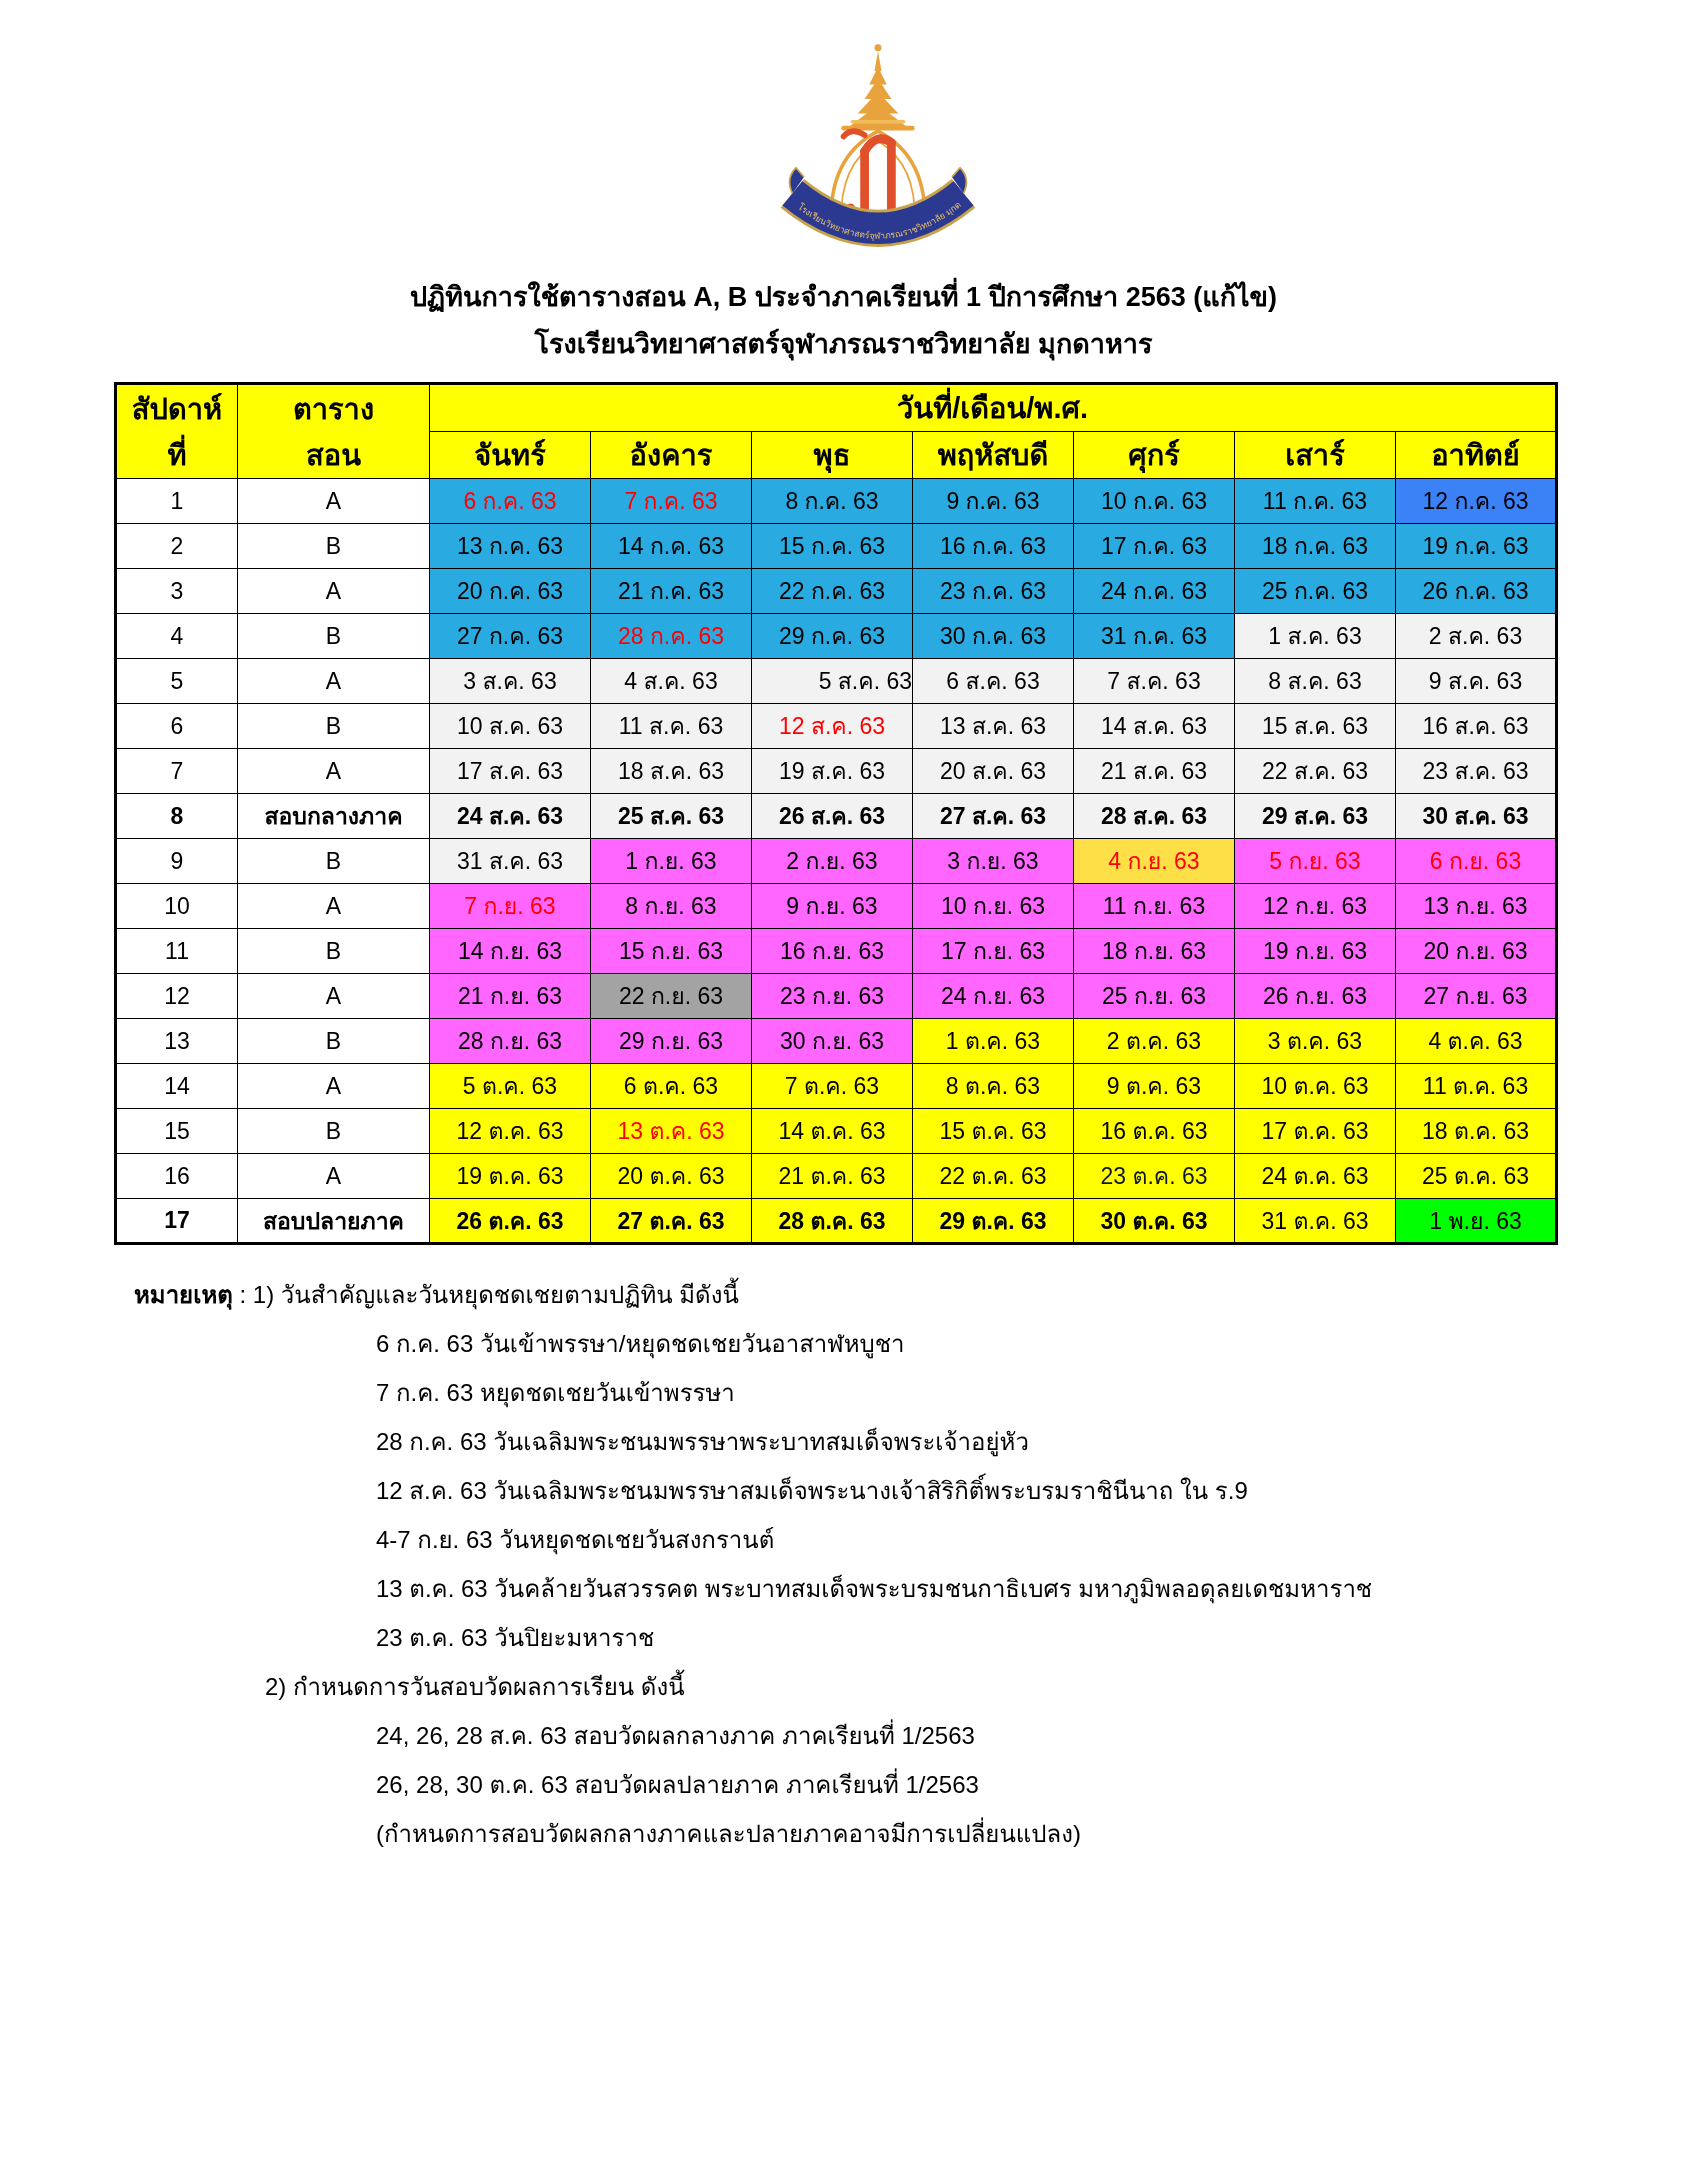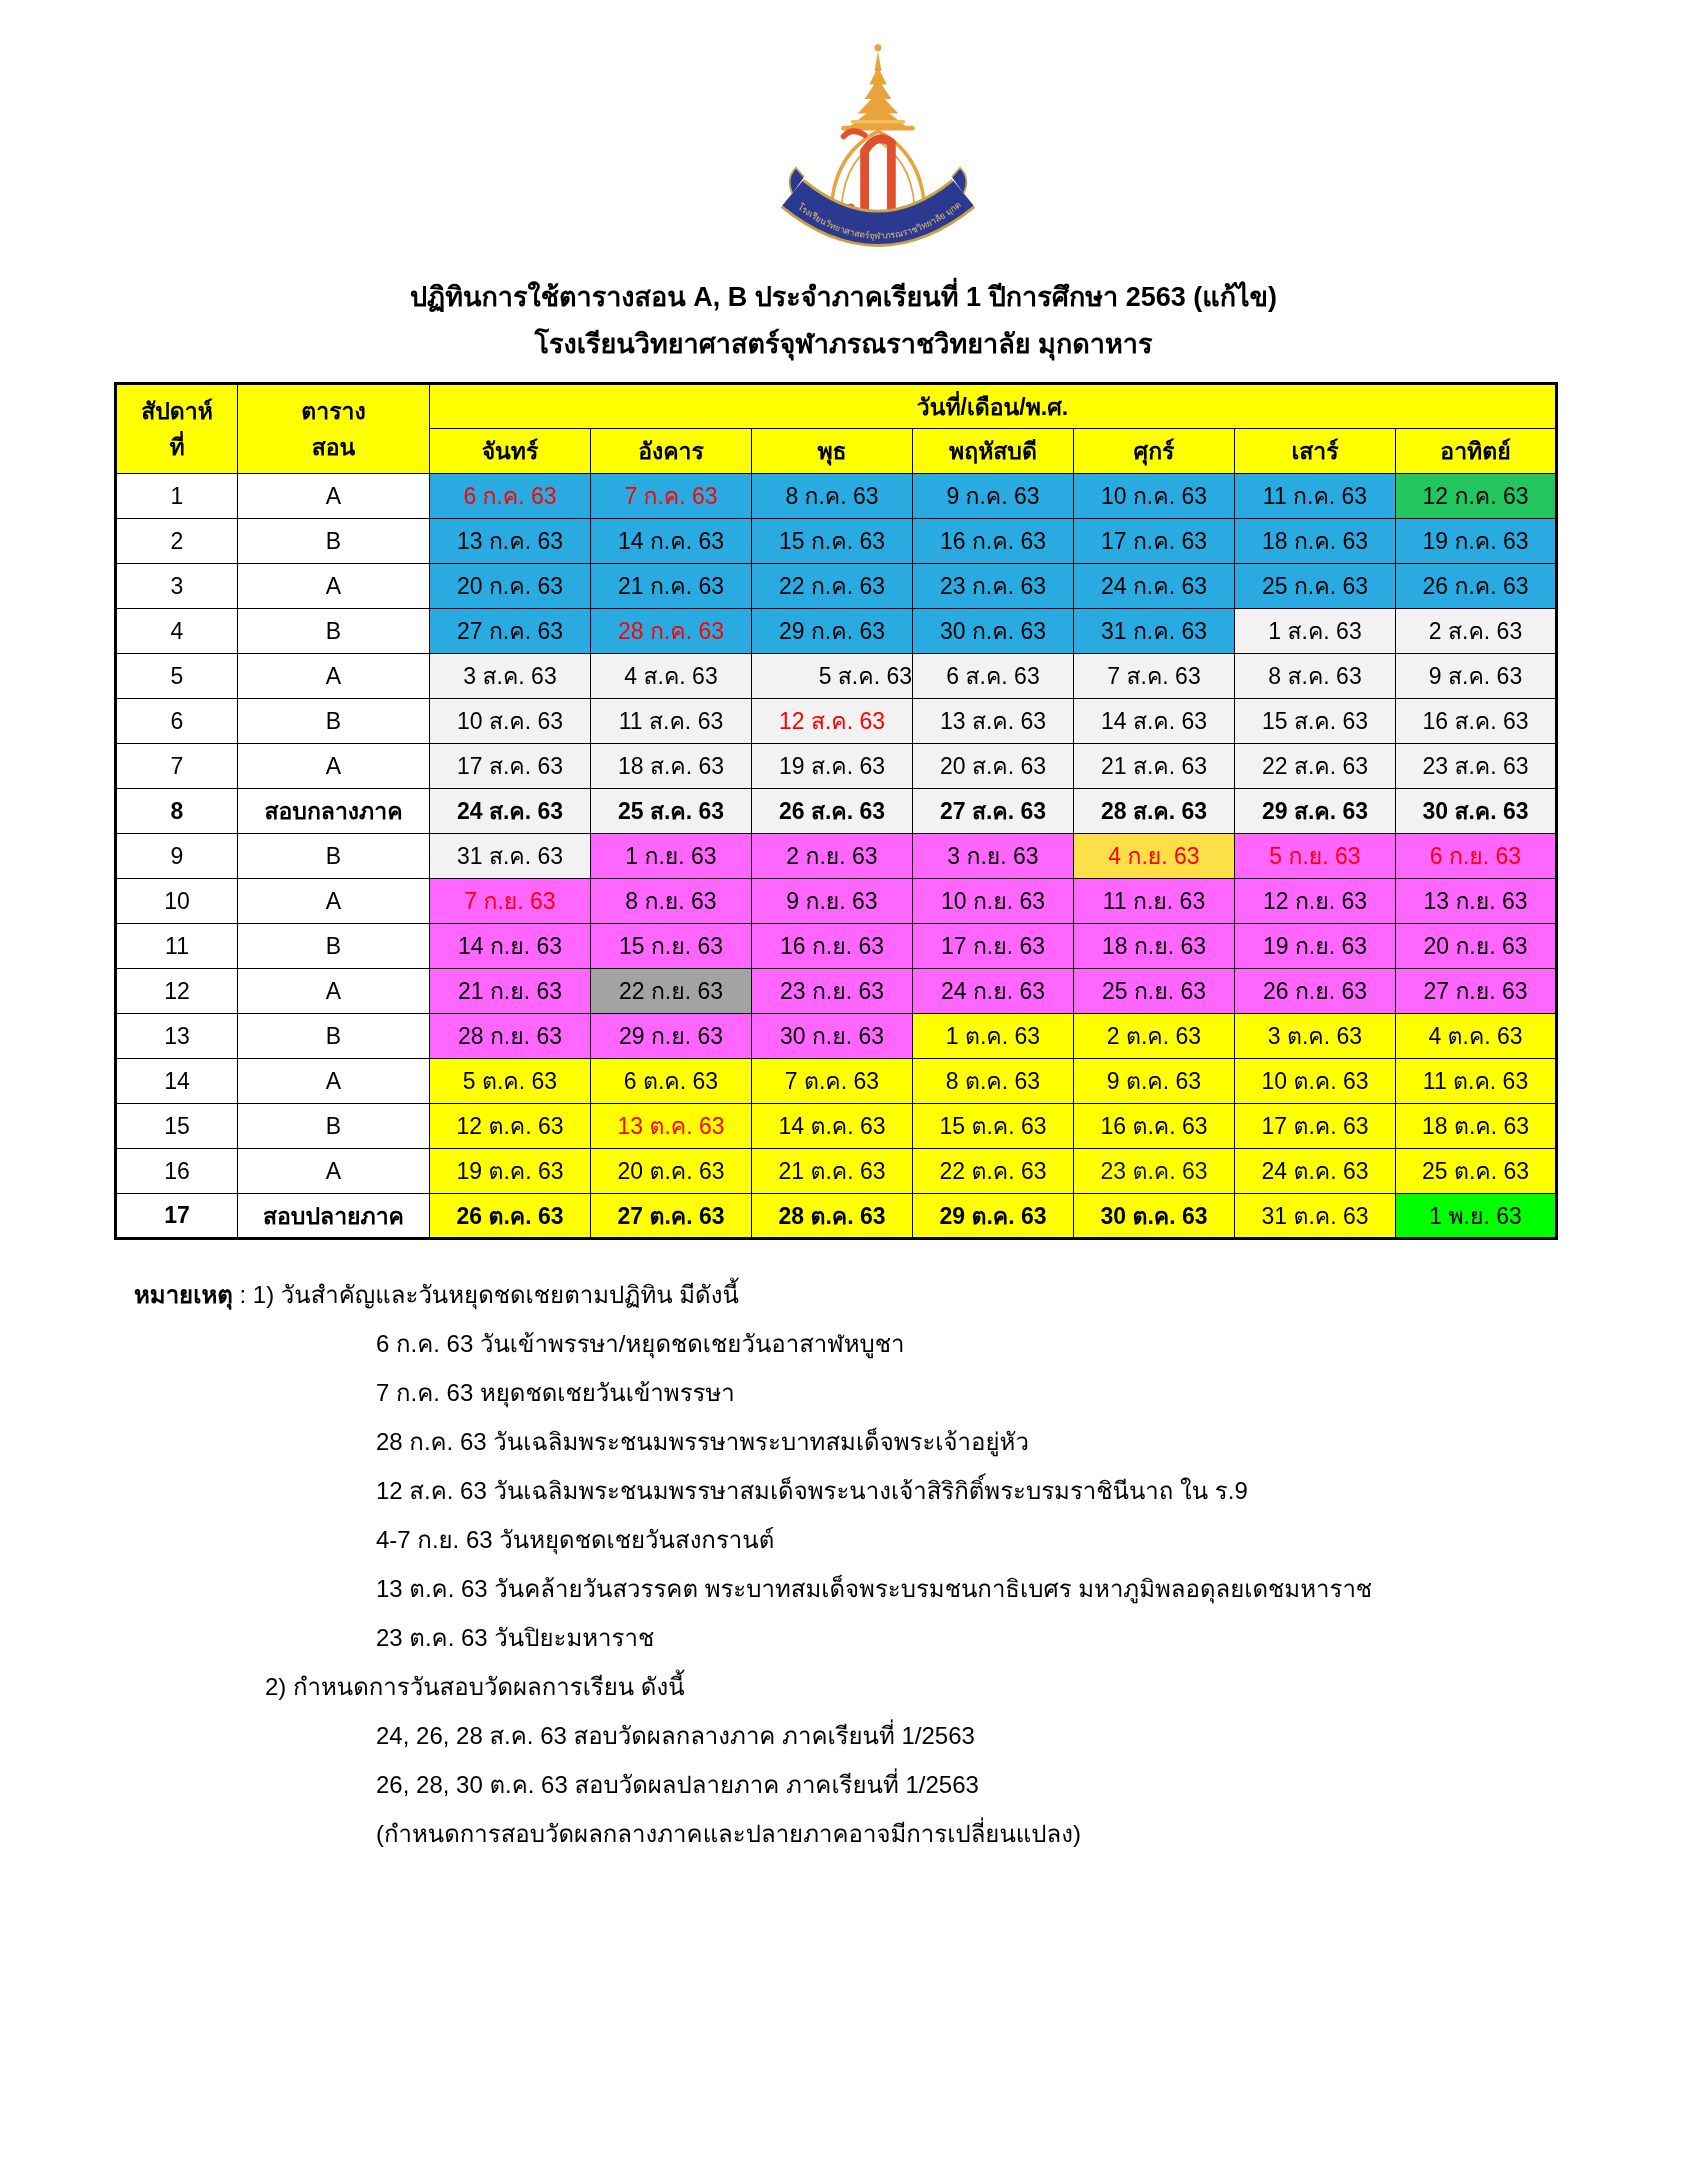--- a/index.html
+++ b/index.html
@@ -3,21 +3,21 @@
 <meta charset="utf-8">
 <style>
   html,body{margin:0;padding:0;background:#fff;}
   body{width:1687px;height:2183px;position:relative;font-family:"Liberation Sans",sans-serif;color:#000;}
   .logo{position:absolute;left:776px;top:35px;width:204px;height:230px;}
   .title-line{position:absolute;left:0;width:1687px;text-align:center;font-weight:bold;font-size:27px;white-space:nowrap;}
   .title1{top:275px;}
   .title2{top:322px;}
   table.cal{position:absolute;left:114px;top:382px;border-collapse:collapse;table-layout:fixed;width:1442px;border:3.5px solid #000;}
   table.cal th, table.cal td{border:1.7px solid #000;text-align:center;vertical-align:middle;padding:0;overflow:hidden;white-space:nowrap;}
-  table.cal thead th{background:#FFFF00;font-weight:bold;font-size:23px;}
+  table.cal thead th{background:#FFFF00;font-weight:bold;font-size:29px;}
   tr.head1{height:45px;}
   tr.head2{height:45px;}
   th.date-main{border-bottom-width:3.5px;}
   th.day-th{border-bottom:5.2px solid #000;}
   tbody tr{height:45px;}
   tbody td{font-size:23px;border-top-width:2.9px;border-bottom-width:2.9px;background:#FFFFFF;}
   td.b, th.b{font-weight:bold;}
   .notes{position:absolute;left:134px;top:1270px;width:1458px;font-size:24px;}
   .note-line{height:49px;line-height:49px;white-space:nowrap;}
   .ind0{padding-left:0;}
@@ -106,21 +106,21 @@
   <tbody id="table-body">
       <tr>
         <td>1</td>
         <td>A</td>
         <td style="background: rgb(41, 171, 226); color: rgb(255, 0, 0);">6 ก.ค. 63</td>
         <td style="background: rgb(41, 171, 226); color: rgb(255, 0, 0);">7 ก.ค. 63</td>
         <td style="background: rgb(41, 171, 226);">8 ก.ค. 63</td>
         <td style="background: rgb(41, 171, 226);">9 ก.ค. 63</td>
         <td style="background: rgb(41, 171, 226);">10 ก.ค. 63</td>
         <td style="background: rgb(41, 171, 226);">11 ก.ค. 63</td>
-        <td style="background: #22c55e;">12 ก.ค. 63</td>
+        <td style="background: #3b82f6;">12 ก.ค. 63</td>
       </tr>
       <tr>
         <td>2</td>
         <td>B</td>
         <td style="background: rgb(41, 171, 226);">13 ก.ค. 63</td>
         <td style="background: rgb(41, 171, 226);">14 ก.ค. 63</td>
         <td style="background: rgb(41, 171, 226);">15 ก.ค. 63</td>
         <td style="background: rgb(41, 171, 226);">16 ก.ค. 63</td>
         <td style="background: rgb(41, 171, 226);">17 ก.ค. 63</td>
         <td style="background: rgb(41, 171, 226);">18 ก.ค. 63</td>

